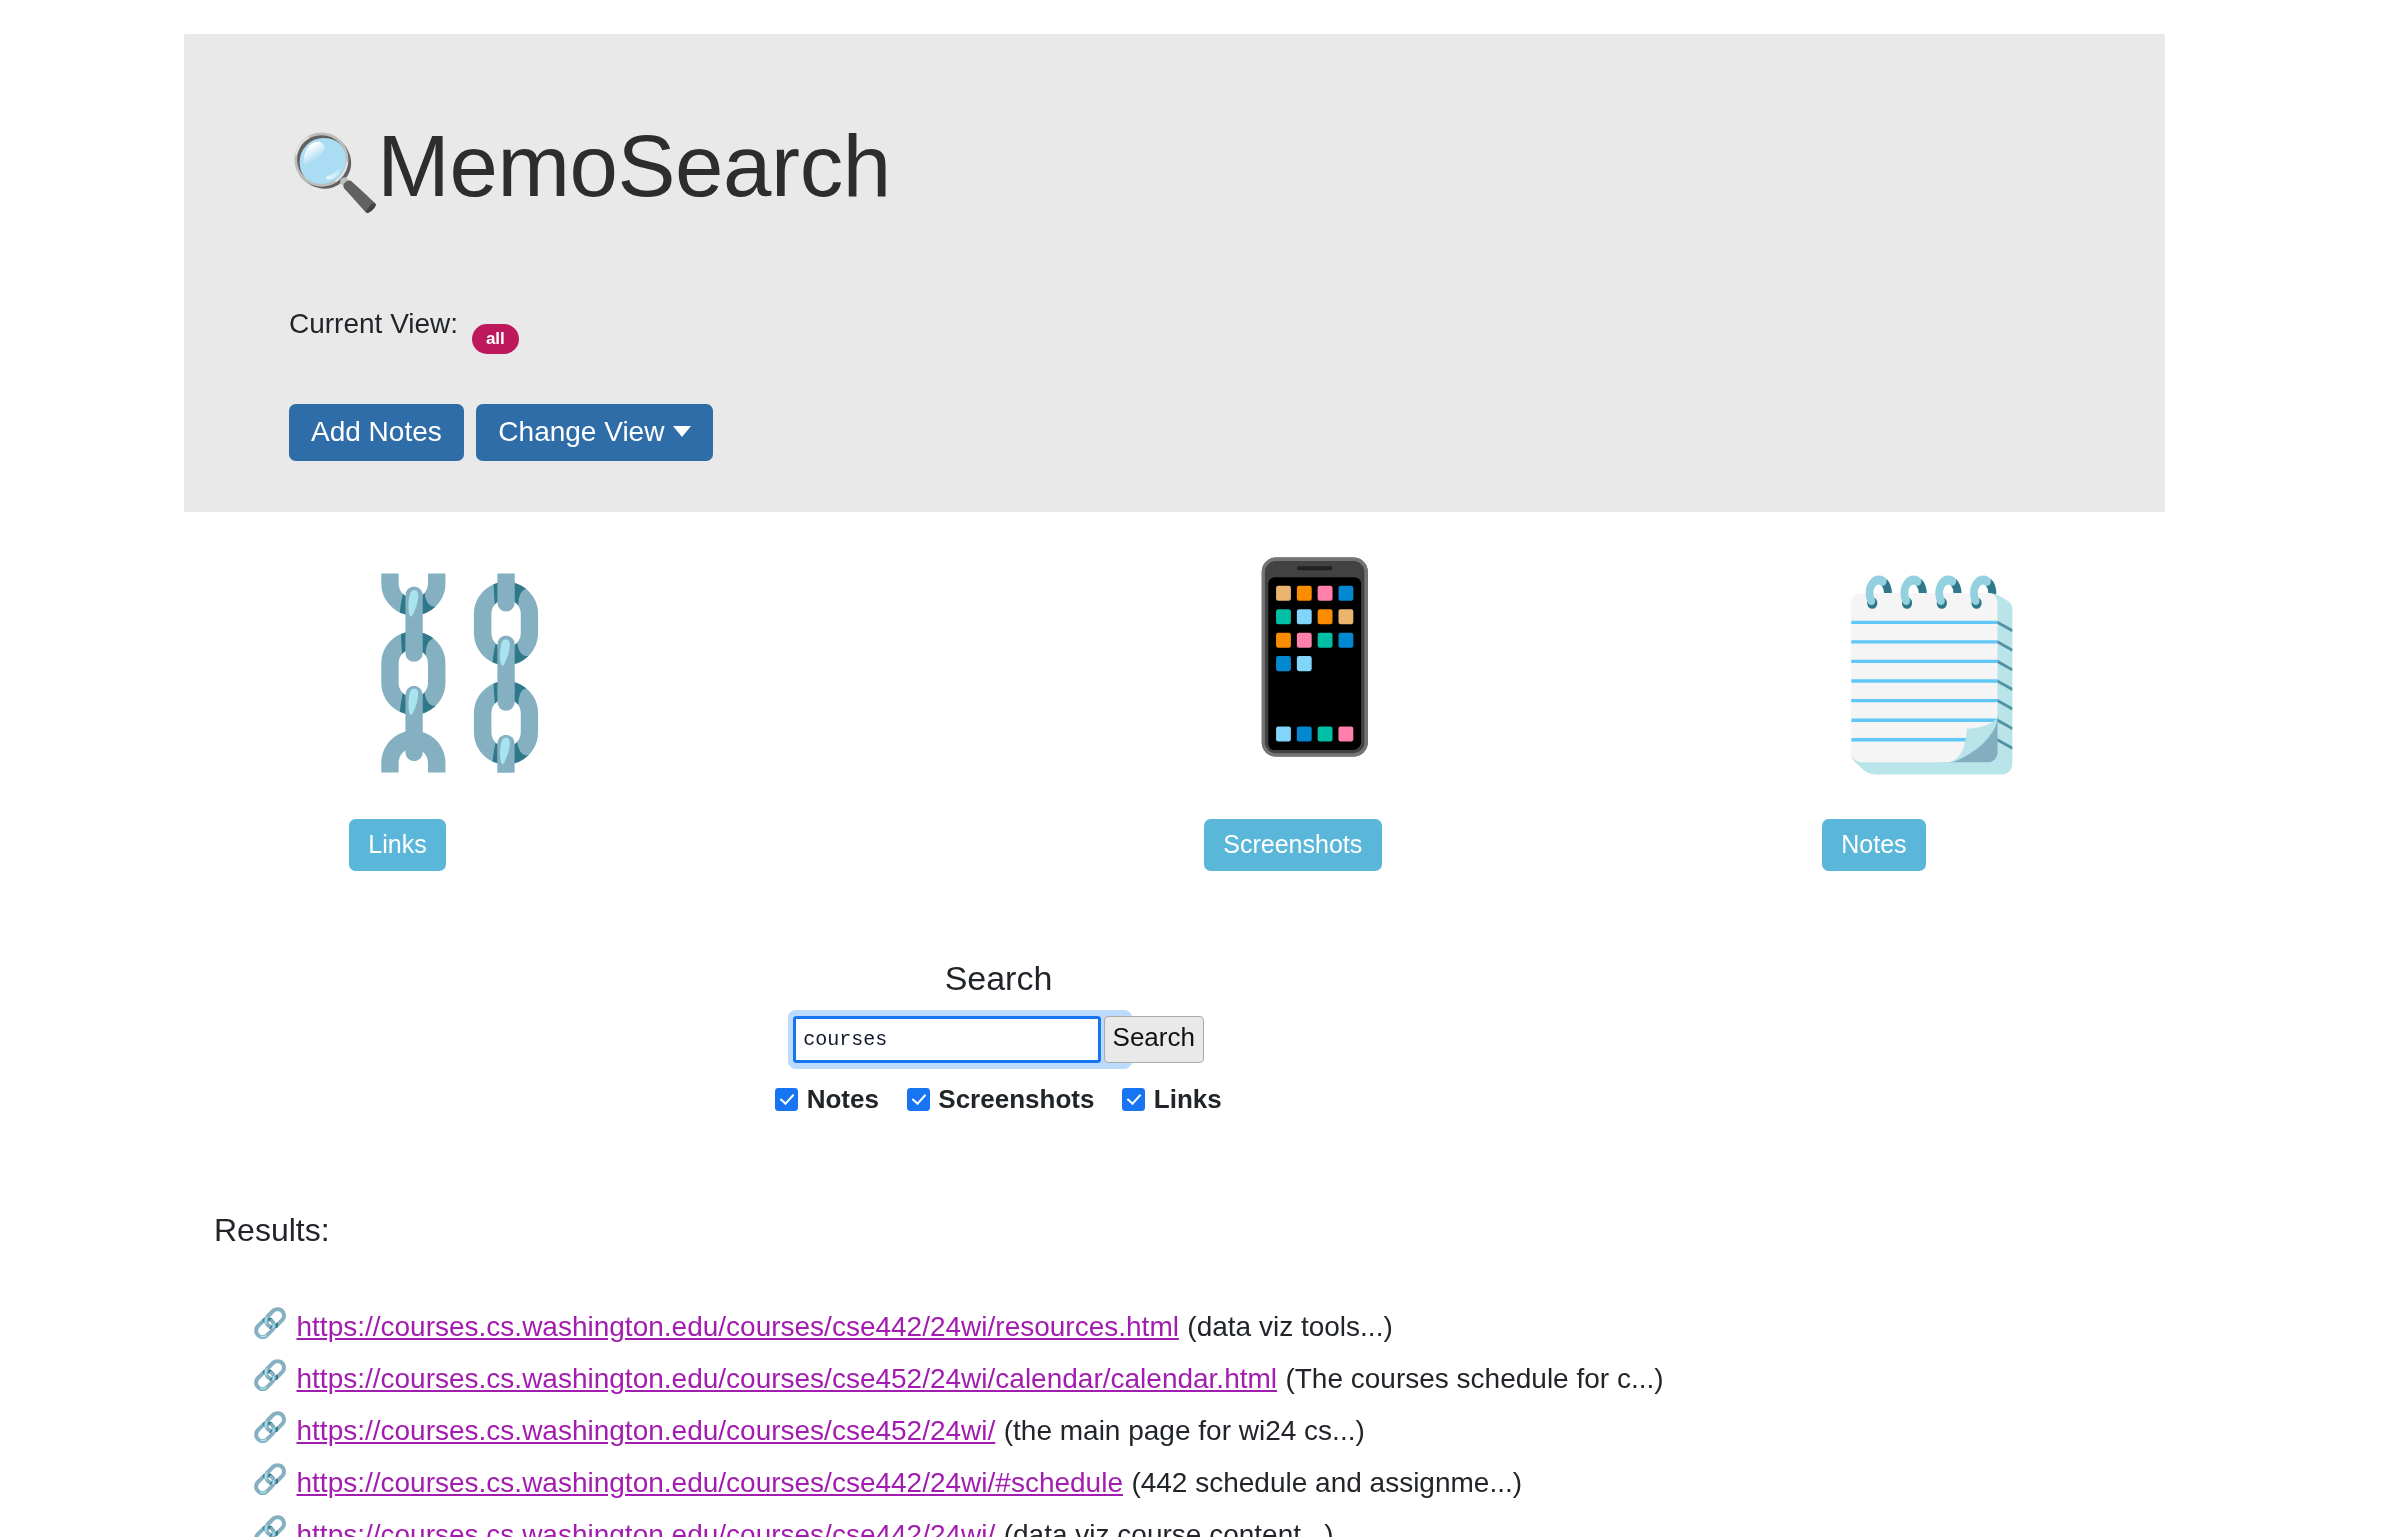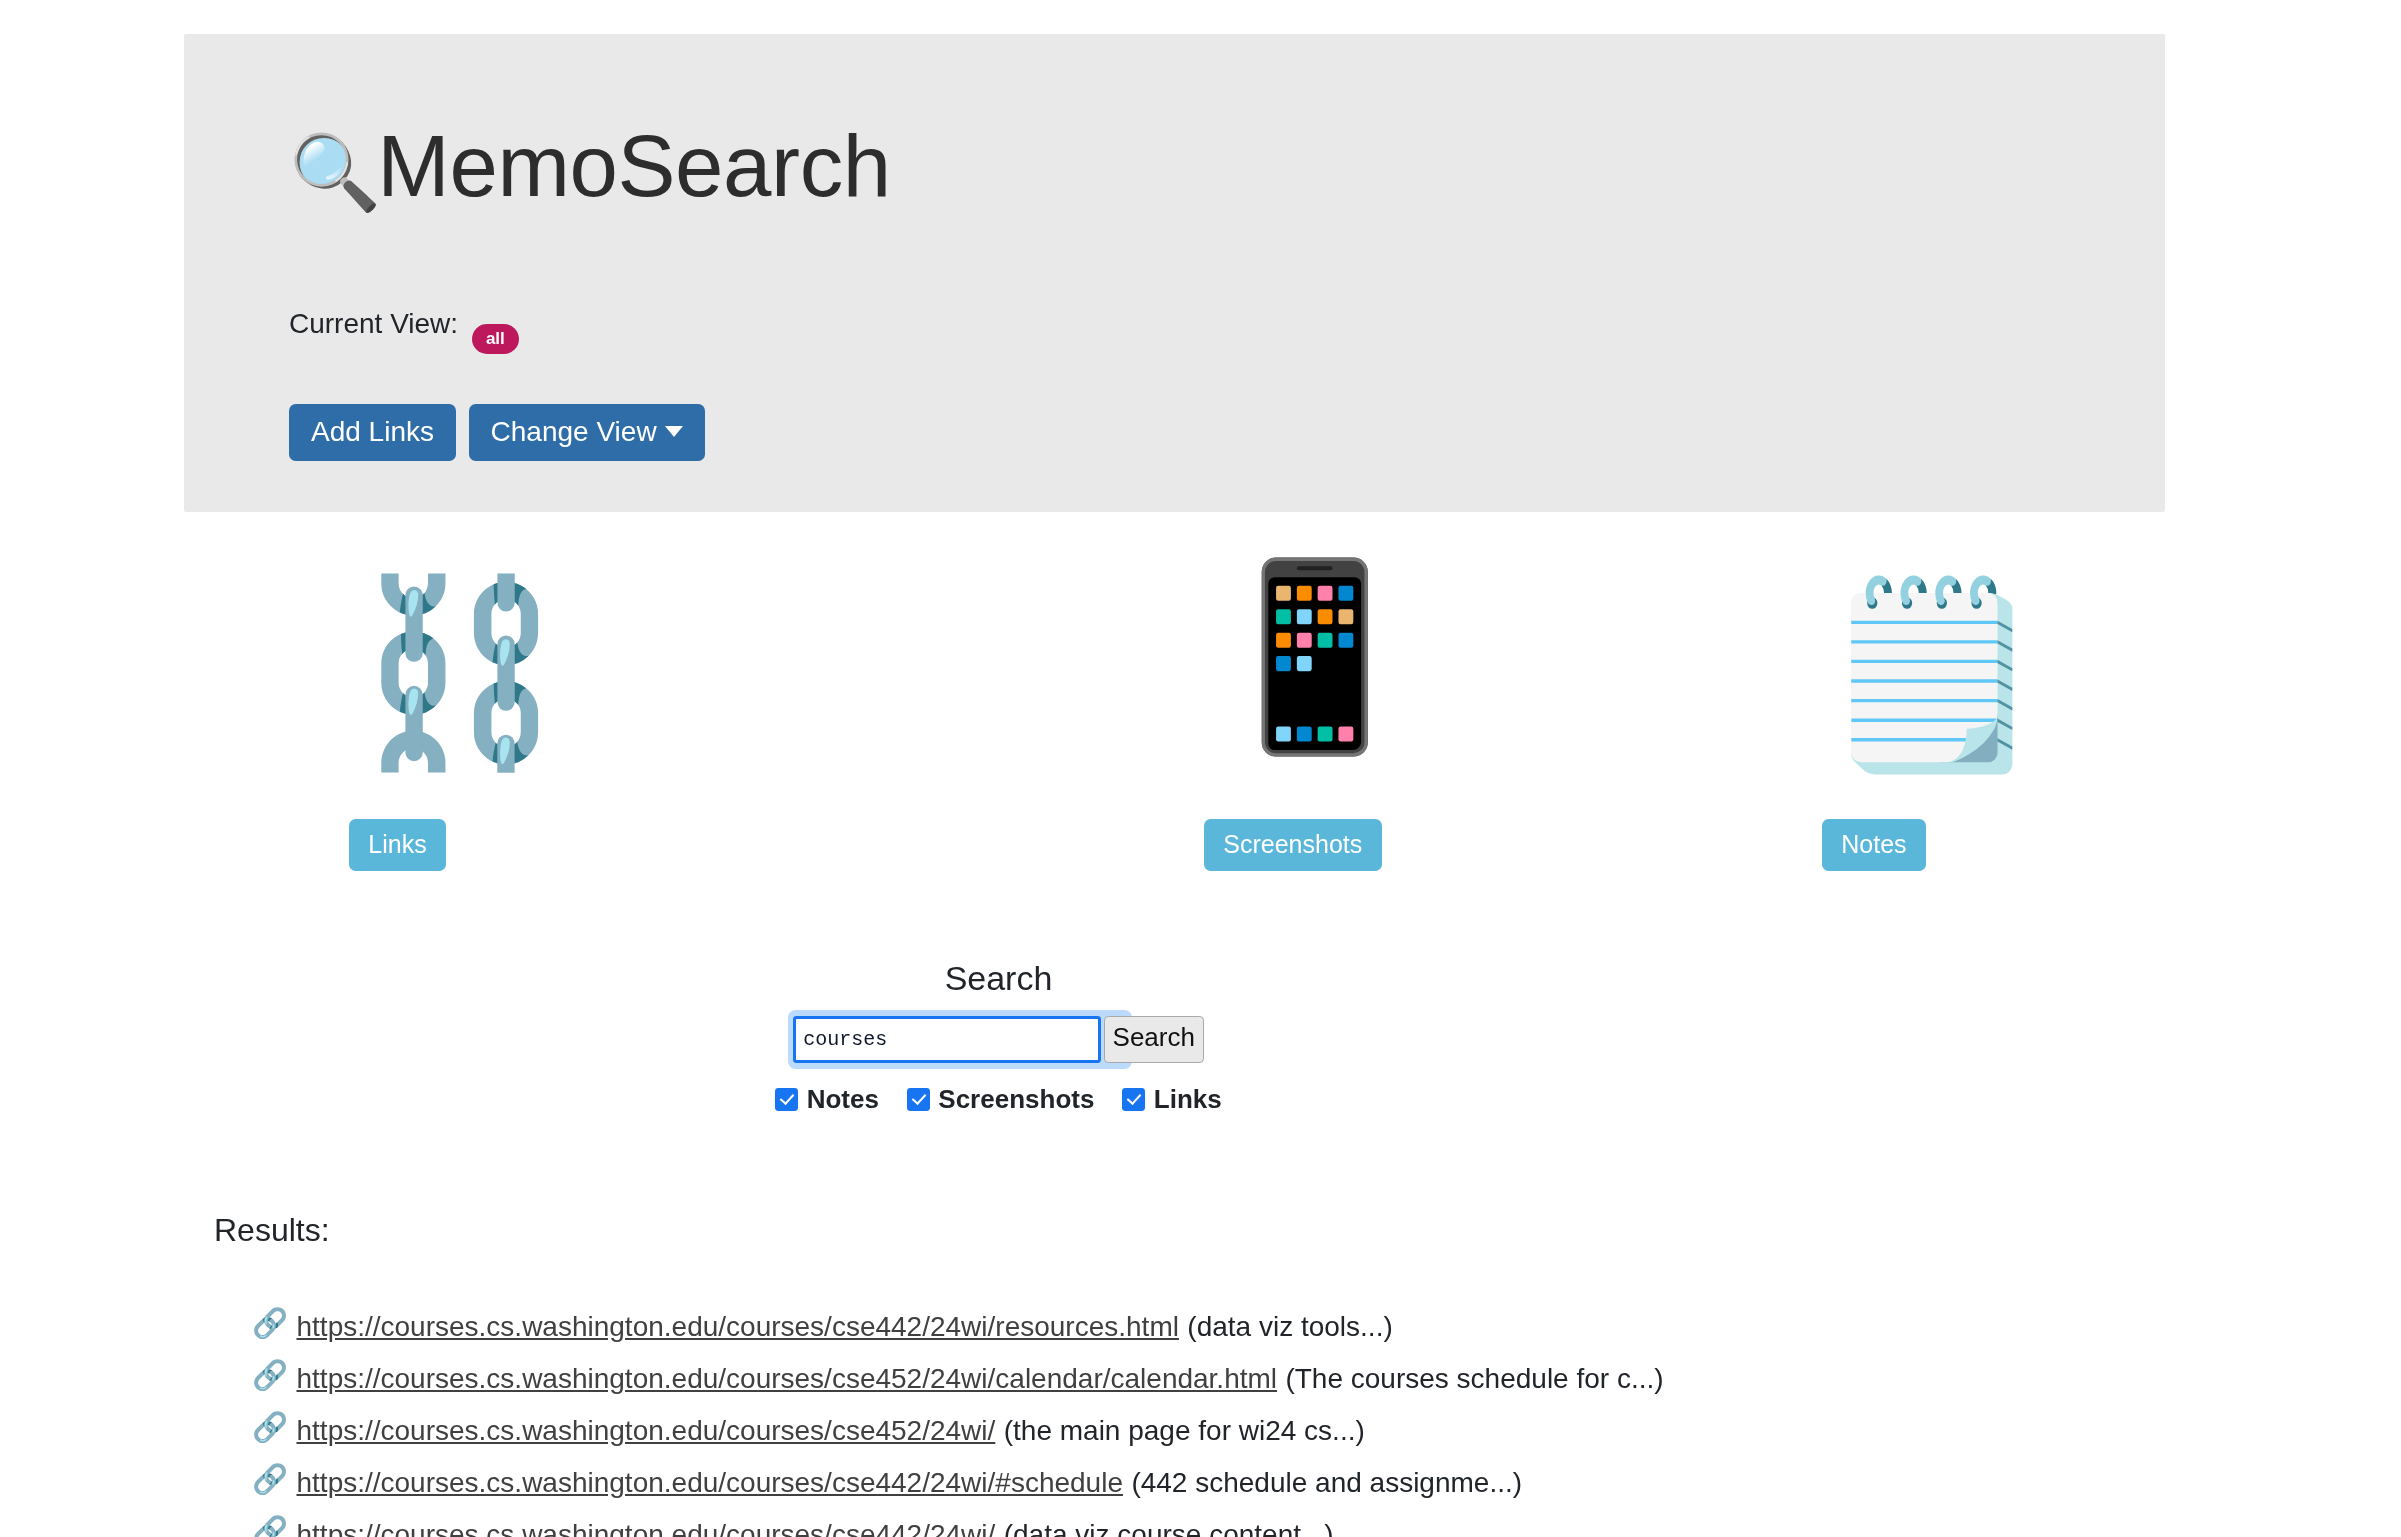--- a/index.html
+++ b/index.html
@@ -282,21 +282,21 @@
     font-size: 29px;
     line-height: 1;
     margin-right: 8.4px;
     position: relative;
     top: -3.4px;
     flex: 0 0 auto;
     color: #e8761b;
   }
   .result-link {
     font-size: 28px;
-    color: #404040;
+    color: #a21caf;
     text-decoration: underline;
     cursor: pointer;
   }
   .result-desc {
     font-size: 28px;
     color: #212529;
     margin-left: 8.4px;
     margin-top: 29px;
   }
 </style>
@@ -308,21 +308,21 @@
   <div id="app-title">
     <span class="logo-emoji">🔍</span><span>MemoSearch</span>
   </div>
 
   <div id="current-view-row">
     <span id="current-view-label">Current View:</span>
     <span id="current-view-badge">all</span>
   </div>
 
   <div id="view-buttons">
-    <button class="btn-primary">Add Links</button>
+    <button class="btn-primary">Add Notes</button>
     <button class="btn-primary"><span>Change View</span><span class="caret"></span></button>
   </div>
 
 </div>
 
 <div id="category-row">
 
   <div class="category-cell" id="cell-links">
     <span class="category-emoji" id="emoji-links">⛓️</span>
     <button class="btn-info" id="btn-links">Links</button>

